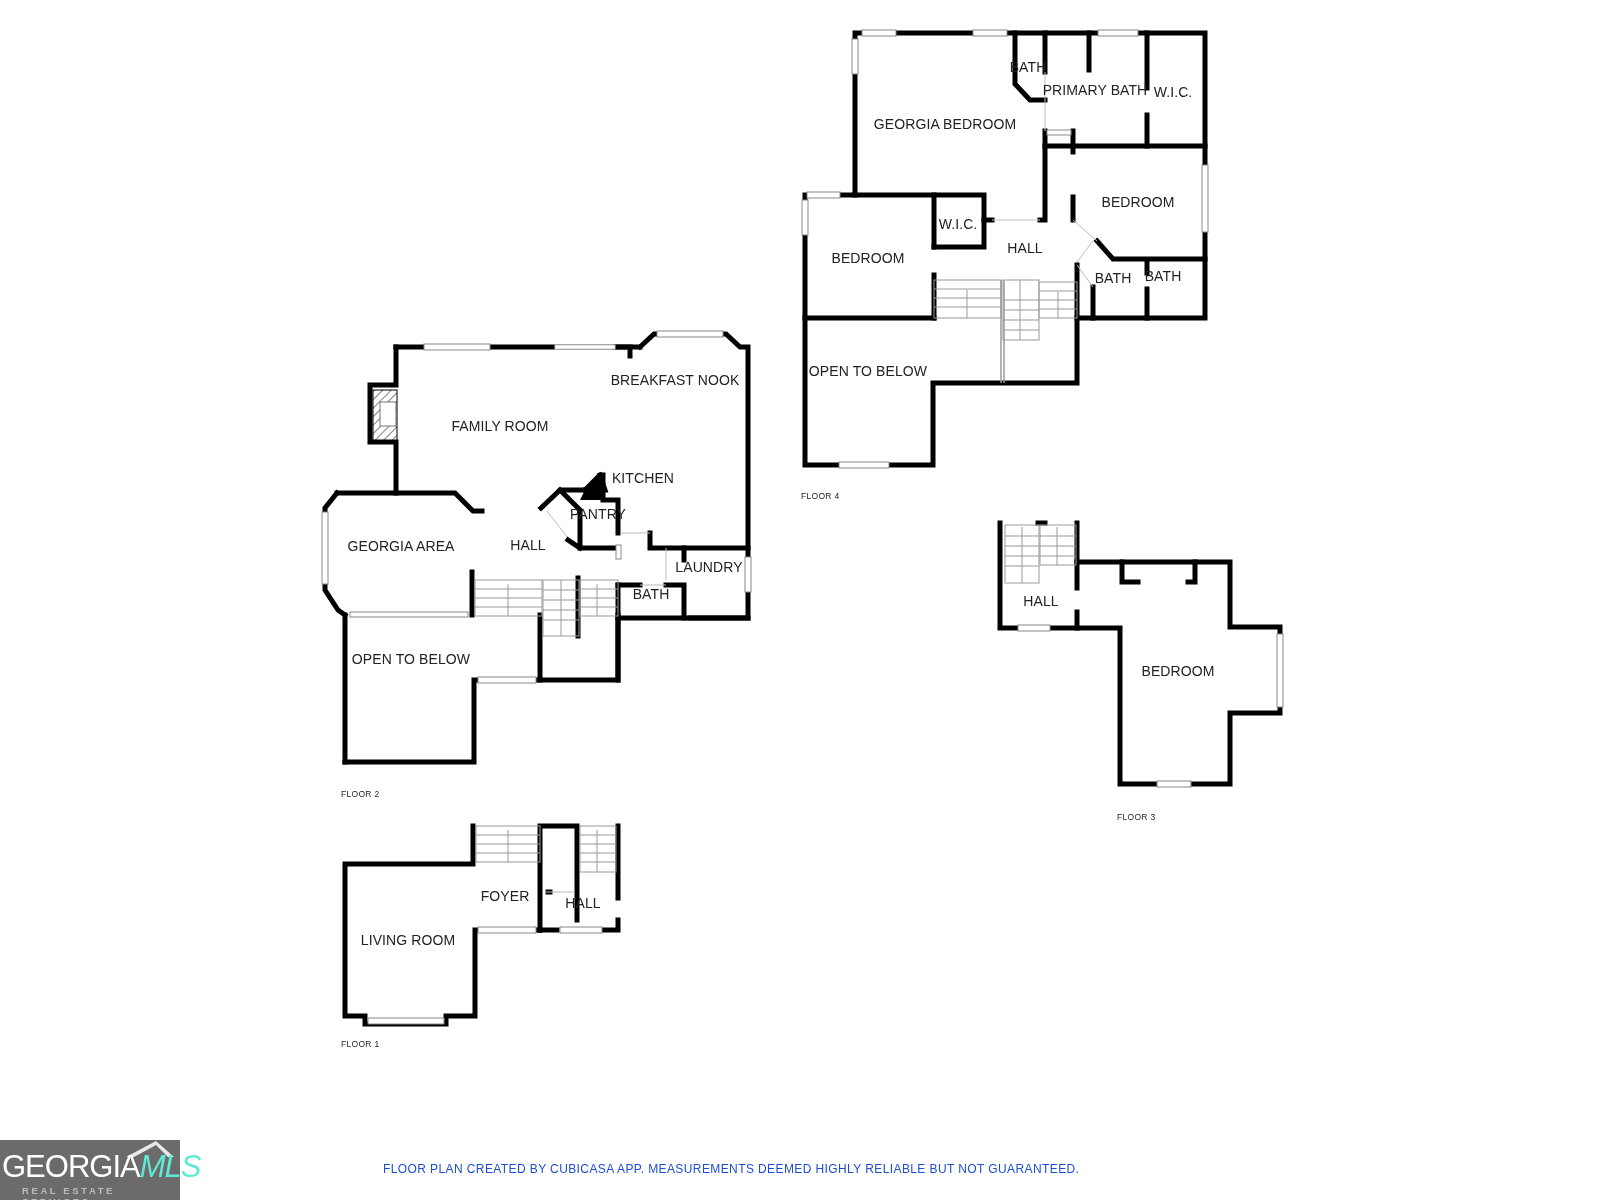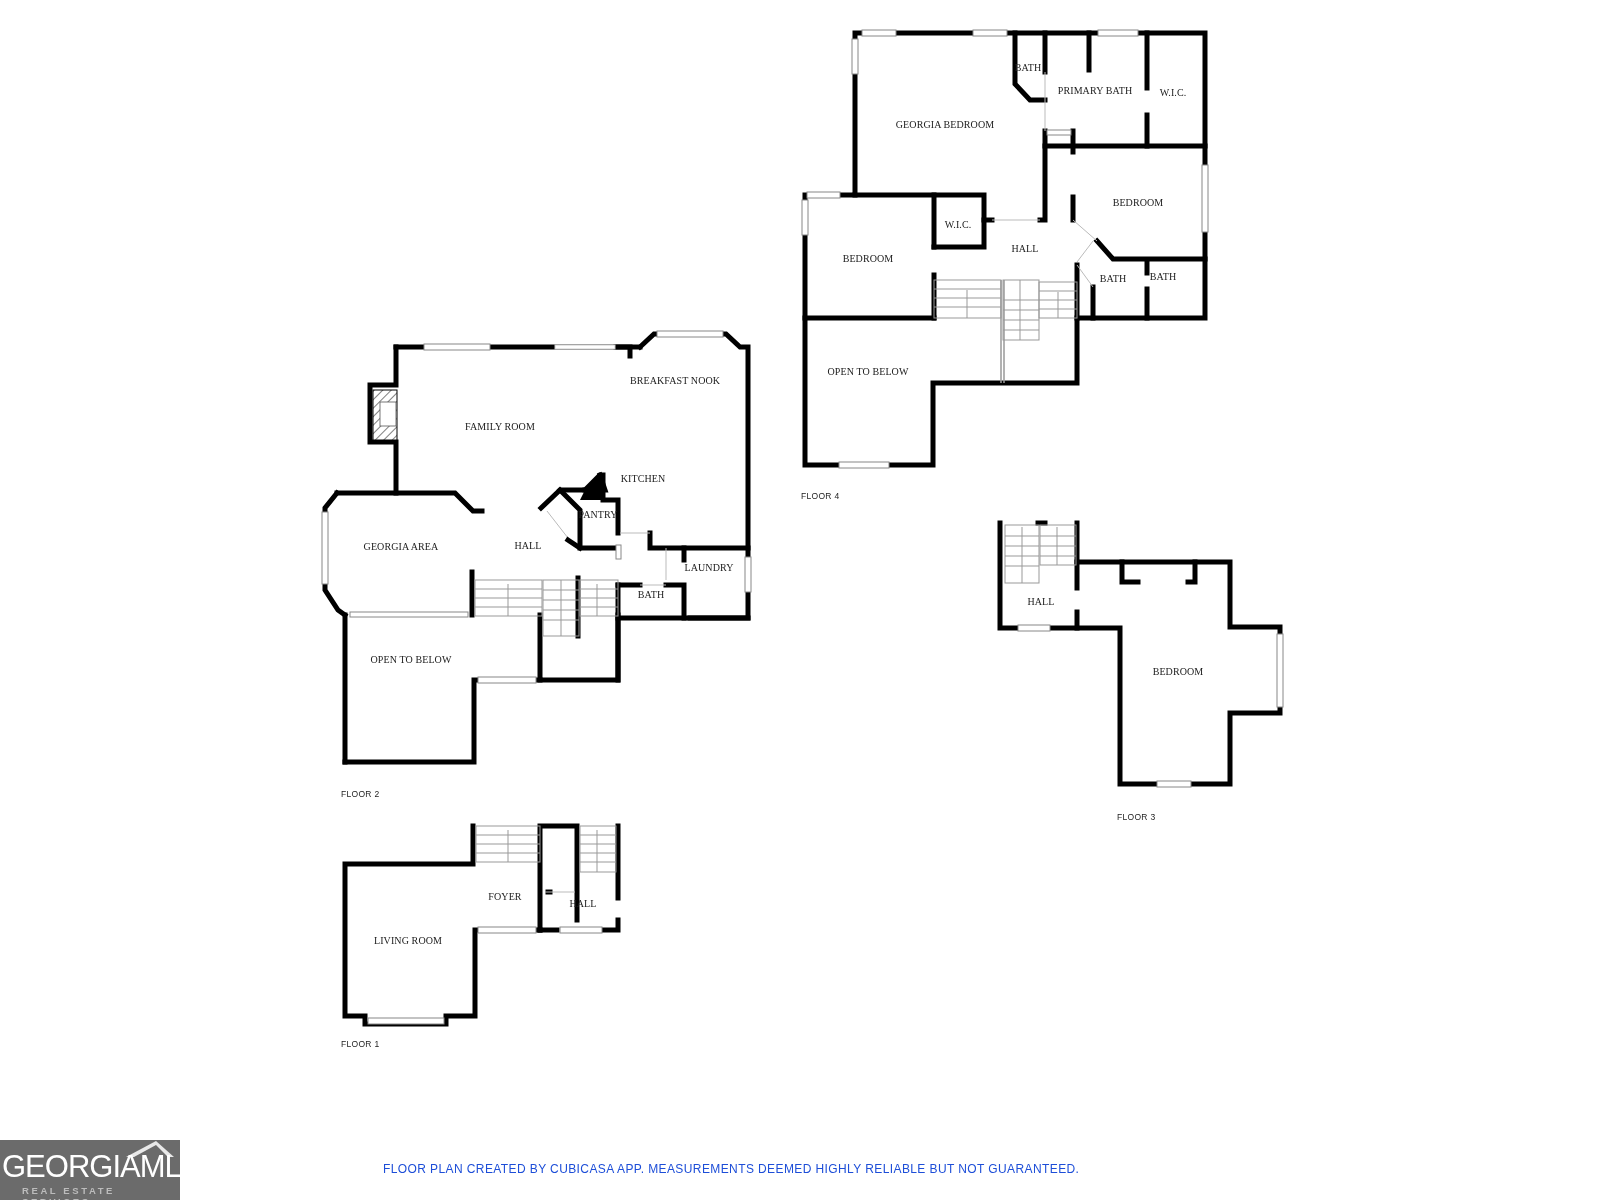--- a/index.html
+++ b/index.html
@@ -3,26 +3,26 @@
 <meta charset="utf-8">
 <style>
   html, body { margin: 0; padding: 0; background: #ffffff; }
   body { width: 1600px; height: 1200px; position: relative; overflow: hidden; font-family: "Liberation Sans", sans-serif; }
   svg.plan { position: absolute; left: 0; top: 0; width: 1600px; height: 1200px; }
   .wall { stroke: #000; stroke-width: 5; fill: none; stroke-linecap: square; stroke-linejoin: miter; }
   .win { fill: #fff; stroke: #888; stroke-width: 1; }
   .stair { stroke: #999; stroke-width: 1; fill: none; }
   .stair-rail { stroke: #999; stroke-width: 1.5; fill: #fff; }
   .door-open { stroke: #bbb; stroke-width: 1; fill: none; }
-  .lbl { position: absolute; font-size: 10px; color: #222; white-space: nowrap; transform: translate(-50%, -50%); letter-spacing: 0.1px; font-family: Liberation Serif, serif; }
+  .lbl { position: absolute; font-size: 14px; color: #222; white-space: nowrap; transform: translate(-50%, -50%); letter-spacing: 0.1px; }
   .flr { position: absolute; font-size: 8.5px; color: #222; white-space: nowrap; letter-spacing: 0.3px; text-align: center; }
   .disclaimer { position: absolute; left: 383px; top: 1162px; font-size: 12px; color: #1d4ed8; letter-spacing: 0.4px; white-space: nowrap; }
   .logo { position: absolute; left: 0; top: 1140px; width: 180px; height: 60px; background: #6b6b6b; }
   .logo .big { position: absolute; left: 2px; top: 10px; font-size: 31px; color: #ffffff; letter-spacing: -1px; line-height: 34px; }
-  .logo .big .mls { color: #ffffff; }
+  .logo .big .mls { color: #5eead4; font-style: italic; }
   .logo .small { position: absolute; left: 22px; top: 45px; font-size: 9.5px; font-weight: bold; color: #bcbcbc; letter-spacing: 2.6px; }
   .logo .roof { position: absolute; left: 126px; top: 1px; }
 </style>
 </head>
 <body>
 
 <svg class="plan" viewBox="0 0 1600 1200" xmlns="http://www.w3.org/2000/svg">
 
   <g>
 

